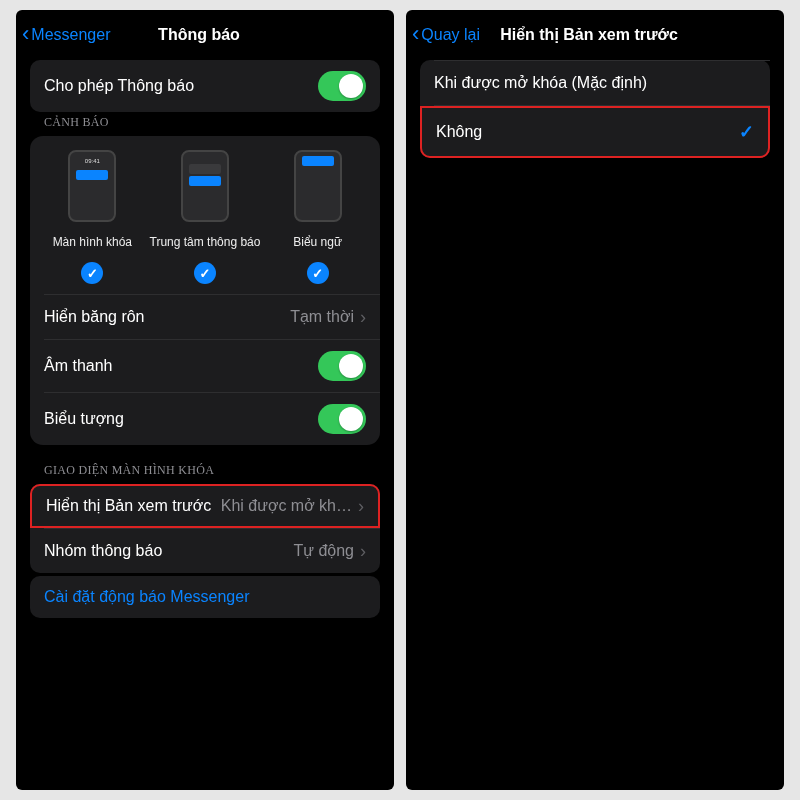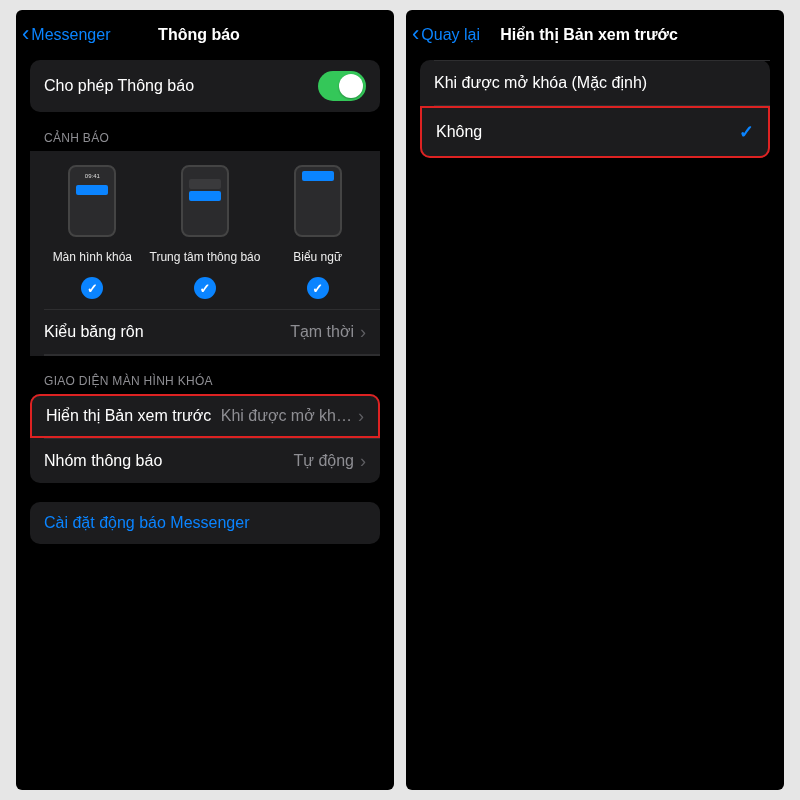--- a/index.html
+++ b/index.html
@@ -54,21 +54,21 @@
     pointer-events: none;
   }
   .content {
     flex: 1;
     padding: 4px 14px 14px 14px;
     overflow: hidden;
   }
   .group {
     background: #1c1c1e;
     border-radius: 10px;
-    margin-bottom: 19px;
+    margin-bottom: 3px;
   }
   .row {
     display: flex;
     align-items: center;
     justify-content: space-between;
     padding: 11px 14px;
     min-height: 44px;
     position: relative;
   }
   .sep {
@@ -88,41 +88,42 @@
     font-size: 18px;
     line-height: 1;
     font-weight: 300;
   }
   .section-title {
     color: #8e8e93;
     font-size: 12px;
     letter-spacing: 0.3px;
     padding: 0 14px 6px 14px;
     text-transform: uppercase;
+    font-family: Liberation Serif, serif;
   }
   
   .toggle {
     width: 48px; height: 30px;
     background: #34c759;
     border-radius: 15px;
     position: relative;
   }
   .toggle::after {
     content: "";
     position: absolute;
     width: 24px; height: 24px;
     background: #fff;
     border-radius: 50%;
     top: 3px; right: 3px;
     box-shadow: 0 1px 2px rgba(0,0,0,0.3);
   }
   
   .alerts-wrap {
     background: #1c1c1e;
-    border-radius: 0;
+    border-radius: 13px;
     margin-bottom: 18px;
   }
   .alert-opts {
     display: flex;
     justify-content: space-around;
     padding: 14px 6px 10px 6px;
   }
   .opt {
     display: flex;
     flex-direction: column;
@@ -255,28 +256,36 @@
           <div class="check">✓</div>
         </div>
         <div class="opt">
           <div class="phone-icon banner"></div>
           <div class="opt-label">Biểu ngữ</div>
           <div class="check">✓</div>
         </div>
       </div>
       <div class="sep"></div>
       <div class="row">
-        <span class="row-label">Kiểu băng rôn</span>
+        <span class="row-label">Hiển băng rôn</span>
         <span class="row-value">
           <span>Tạm thời</span>
           <span class="chev-right">›</span>
         </span>
       </div>
       <div class="sep"></div>
-      <div class="sep"></div>
+      <div class="row">
+        <span class="row-label">Âm thanh</span>
+        <div class="toggle"></div>
+      </div>
+      <div class="sep"></div>
+      <div class="row">
+        <span class="row-label">Biểu tượng</span>
+        <div class="toggle"></div>
+      </div>
     </div>
 
     <div class="section-title">GIAO DIỆN MÀN HÌNH KHÓA</div>
     <div class="group">
       <div class="row highlight-box" style="border-radius:10px 10px 0 0">
         <span class="row-label">Hiển thị Bản xem trước</span>
         <span class="row-value">
           <span class="truncate">Khi được mở kh…</span>
           <span class="chev-right">›</span>
         </span>

